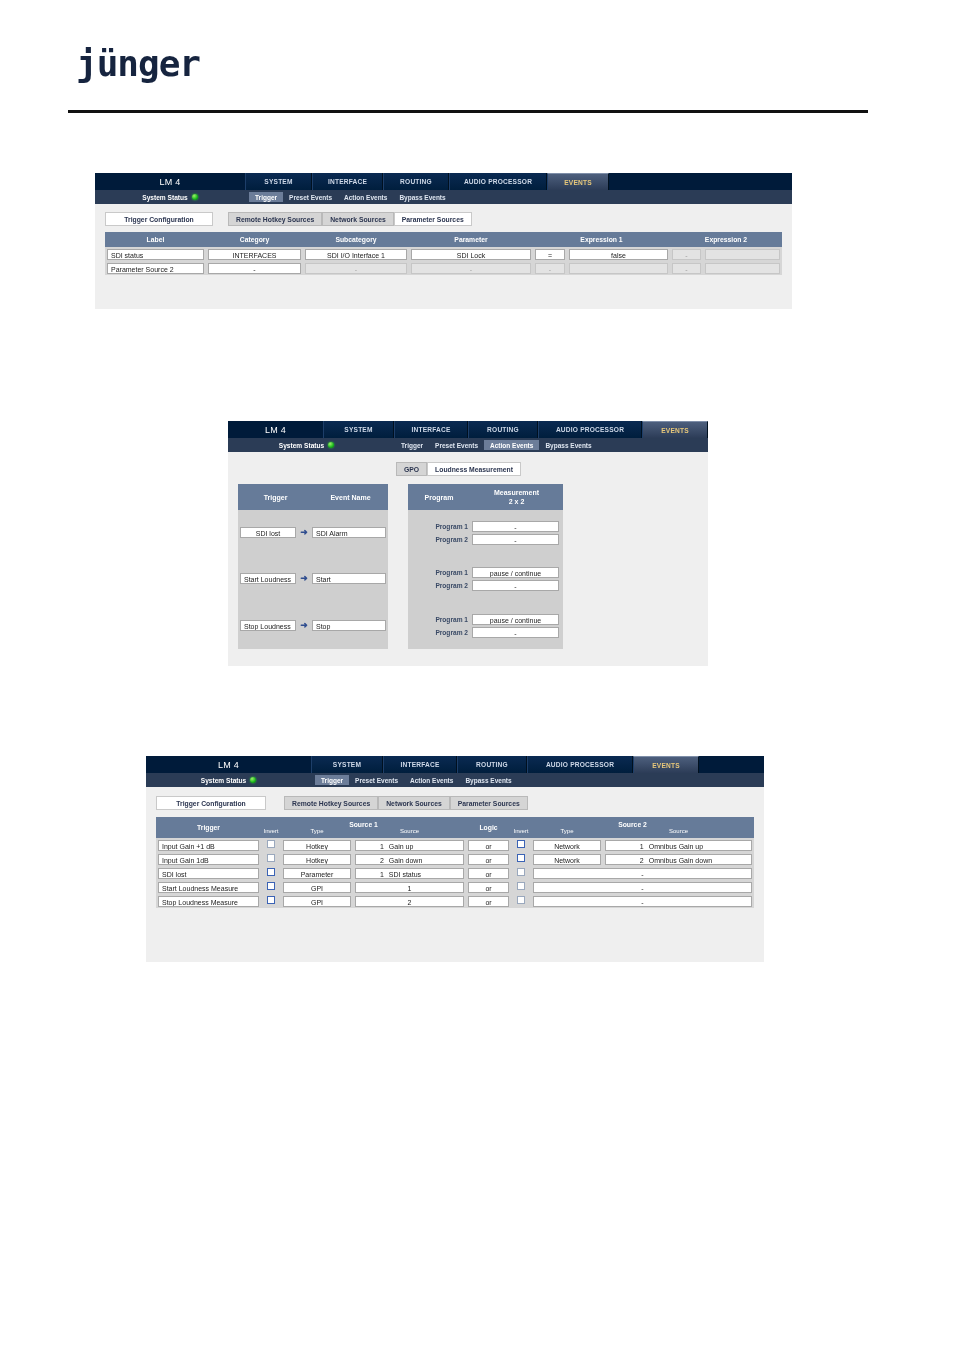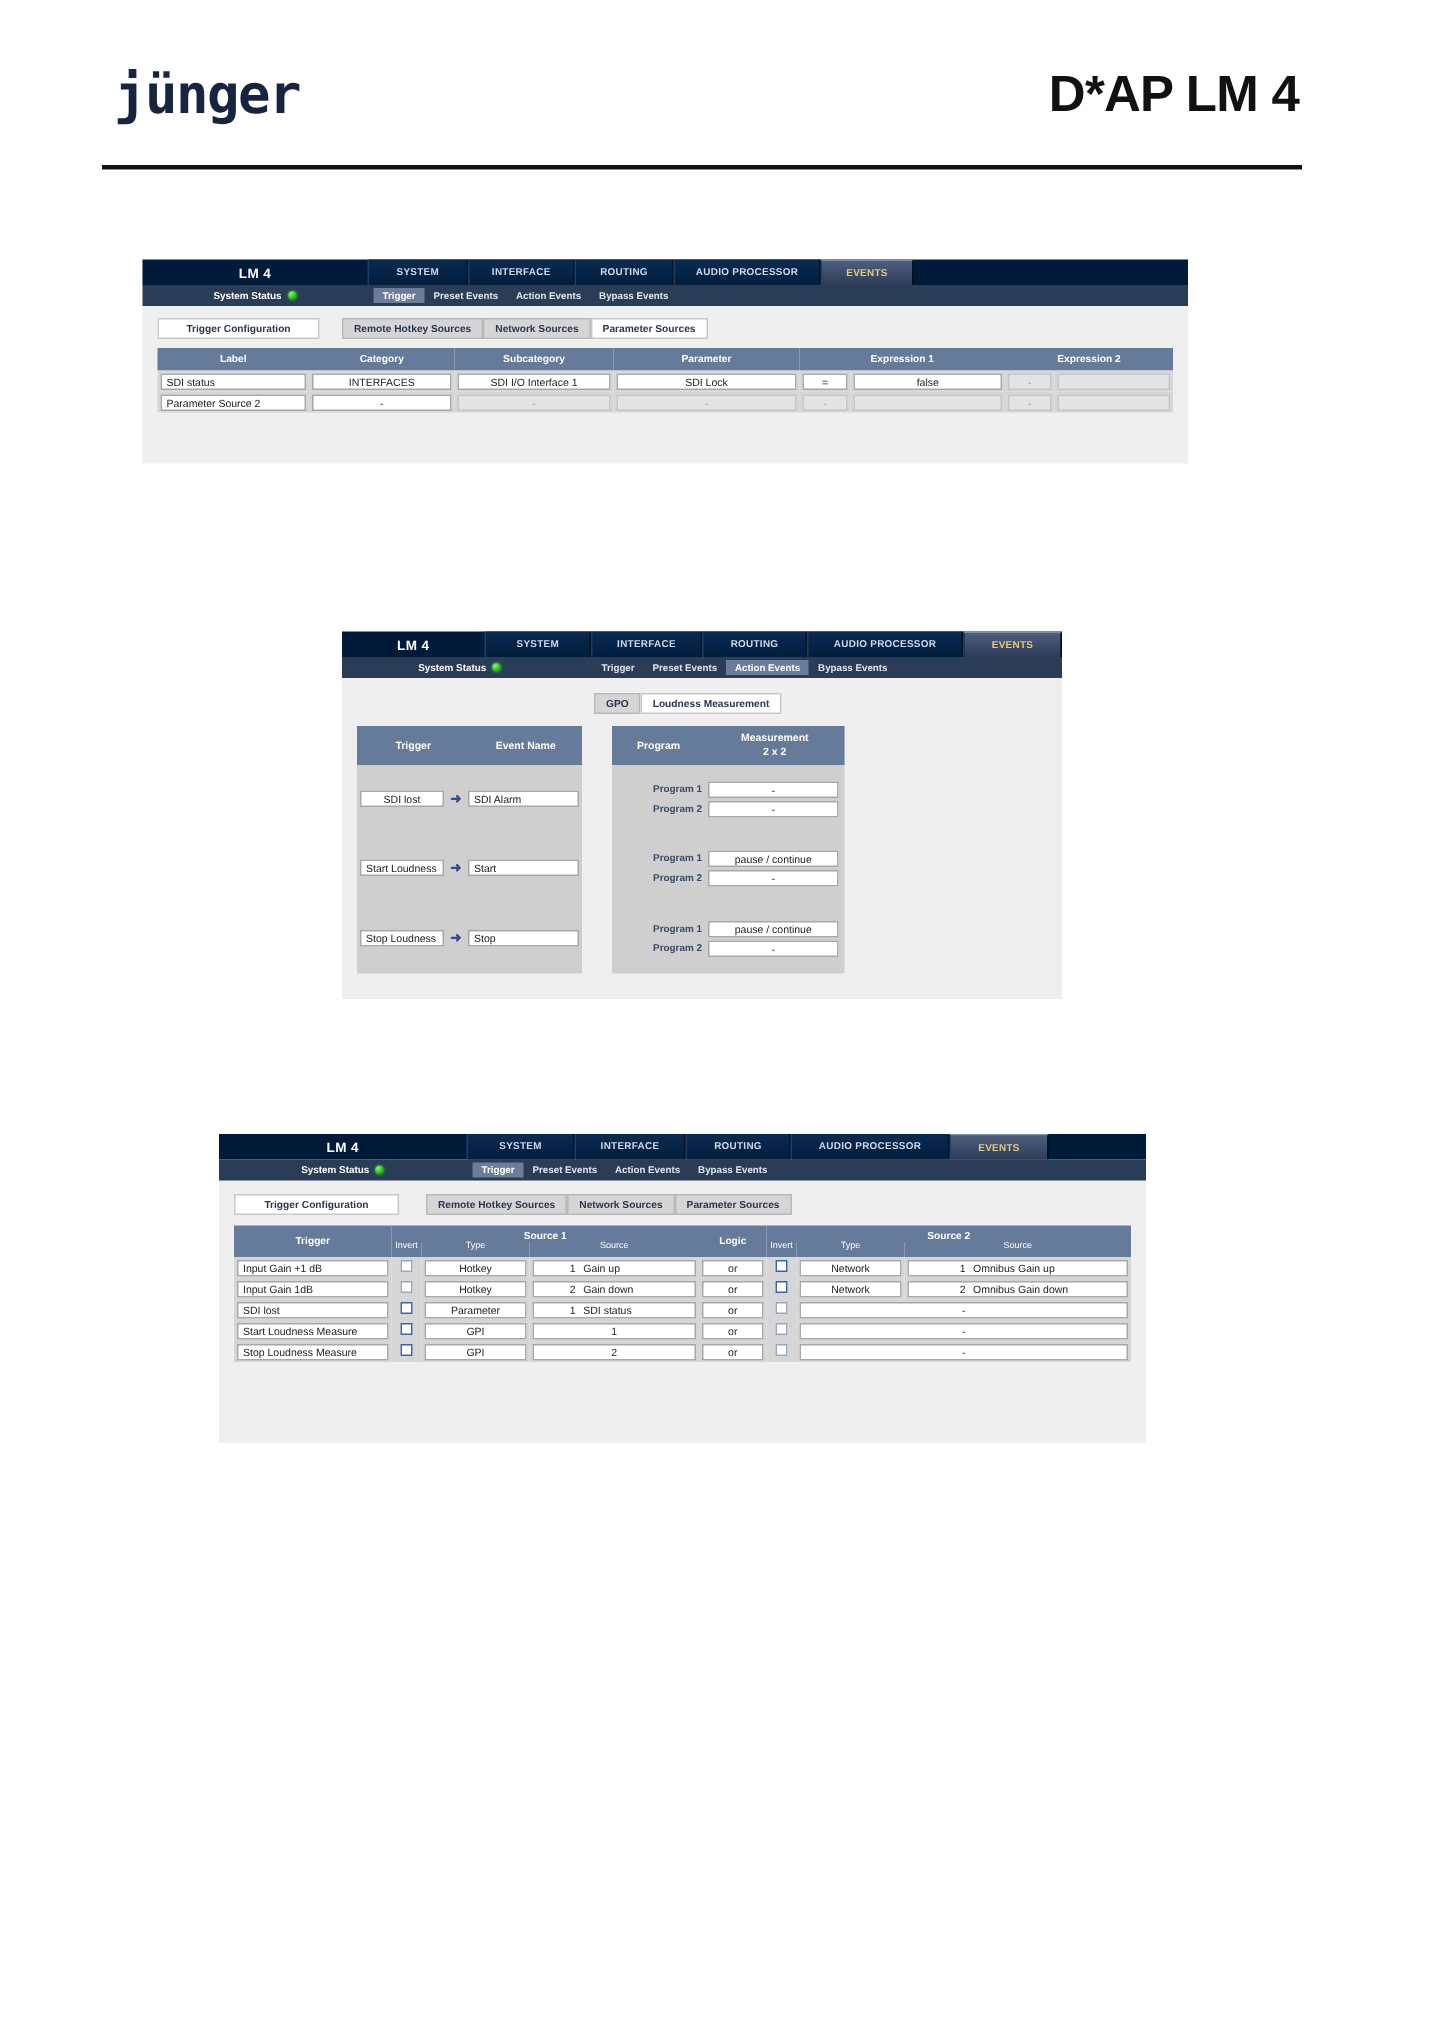--- a/index.html
+++ b/index.html
@@ -43,21 +43,21 @@
     box-sizing:border-box;
   }
   .navbar{
     background:#001b3a;
     height:17px;
     position:relative;
     display:flex;
     align-items:stretch;
   }
   .nav-brand{
-    color:#ffffff; font-weight:bold; font-size:9px;
+    color:#ffffff; font-weight:normal; font-size:9px;
     display:flex; align-items:center; justify-content:center;
     letter-spacing:.3px;
   }
   .nav-tabs{display:flex; align-items:stretch;}
   .nav-tab{
     color:#cfd9e8; font-weight:bold; font-size:6.6px;
     letter-spacing:.2px;
     display:flex; align-items:center; justify-content:center;
     padding:0 6px;
     border-left:1px solid #1d3e69;
@@ -163,21 +163,20 @@
   
   #panel1{ left:95px; top:173px; width:697px; height:136px; }
   #panel2{ left:228px; top:421px; width:480px; height:245px; }
   #panel3{ left:146px; top:756px; width:618px; height:206px; }
 </style>
 </head>
 <body>
 
 <div class="page-header">
   <div class="logo">jünger</div>
-  <div class="doc-title">D*AP LM 4</div>
   <div class="header-rule"></div>
 </div>
 
 <div class="ui" id="panel1">
   <div class="navbar">
     <div class="nav-brand" style="width:150px">LM 4</div>
     <div class="nav-tabs">
       <div class="nav-tab" style="width:53px">SYSTEM</div>
       <div class="nav-tab" style="width:57px">INTERFACE</div>
       <div class="nav-tab" style="width:52px">ROUTING</div>

